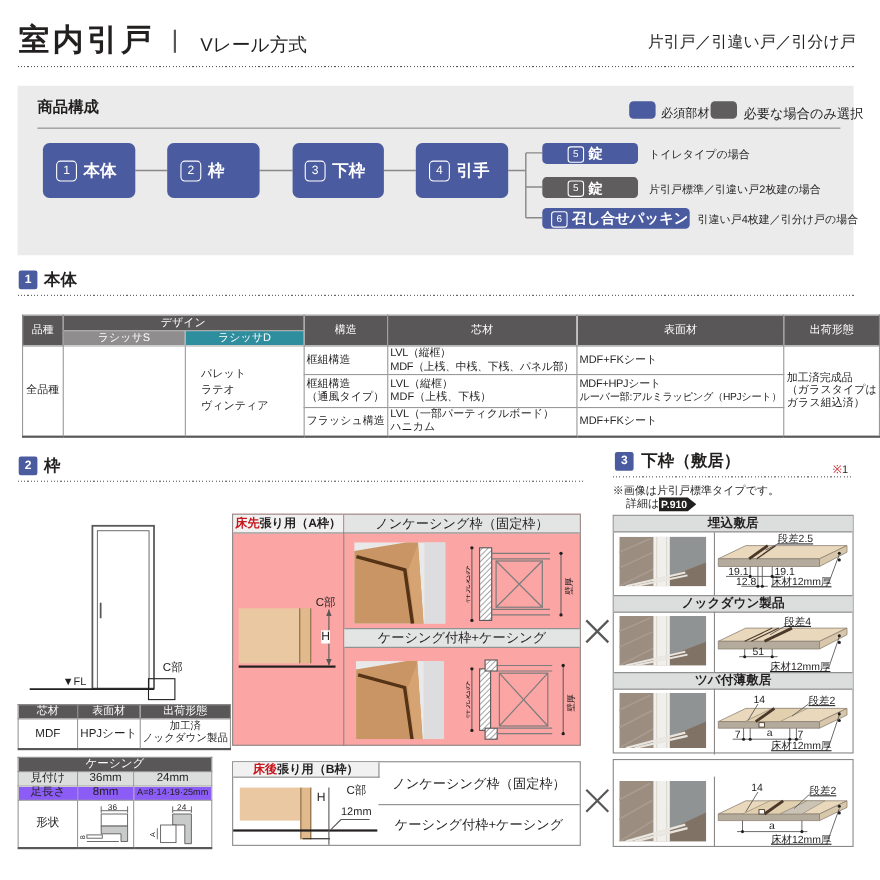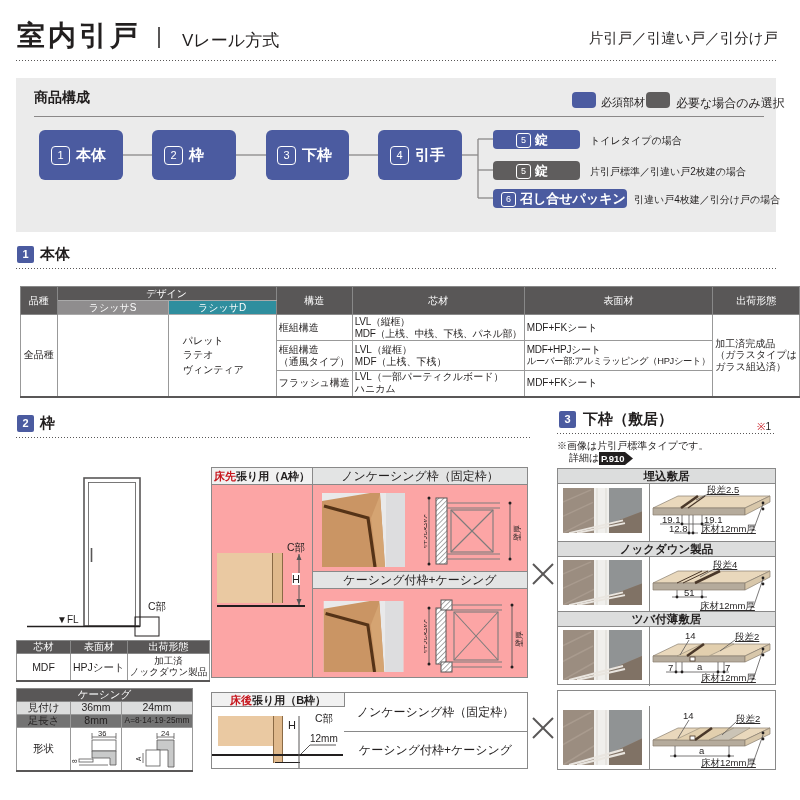--- a/index.html
+++ b/index.html
@@ -223,21 +223,21 @@
     </colgroup>
   <tbody>
       <tr style="height:13px;background:#595757;color:#fff;">
     <td colspan="3" class="nw" style="border:1px solid #888;">ケーシング</td>
   </tr>
   <tr style="height:13px;background:#dcdddd;">
     <td class="nw" style="border:1px solid #999;">見付け</td>
     <td class="nw" style="border:1px solid #999;">36mm</td>
     <td class="nw" style="border:1px solid #999;">24mm</td>
   </tr>
-  <tr style="height:13px;background:#737373;">
+  <tr style="height:13px;background:#8b5cf6;">
     <td class="nw" style="border:1px solid #999;">足長さ</td>
     <td class="nw" style="border:1px solid #999;">8mm</td>
     <td class="nw" style="border:1px solid #999;font-size:8.3px;padding:0;">A=8·14·19·25mm</td>
   </tr>
   <tr style="height:43px;">
     <td style="border:1px solid #999;border-bottom:2px solid #595757;">形状</td>
     <td style="border:1px solid #999;border-bottom:2px solid #595757;"></td>
     <td style="border:1px solid #999;border-bottom:2px solid #595757;"></td>
   </tr>
 </tbody>

